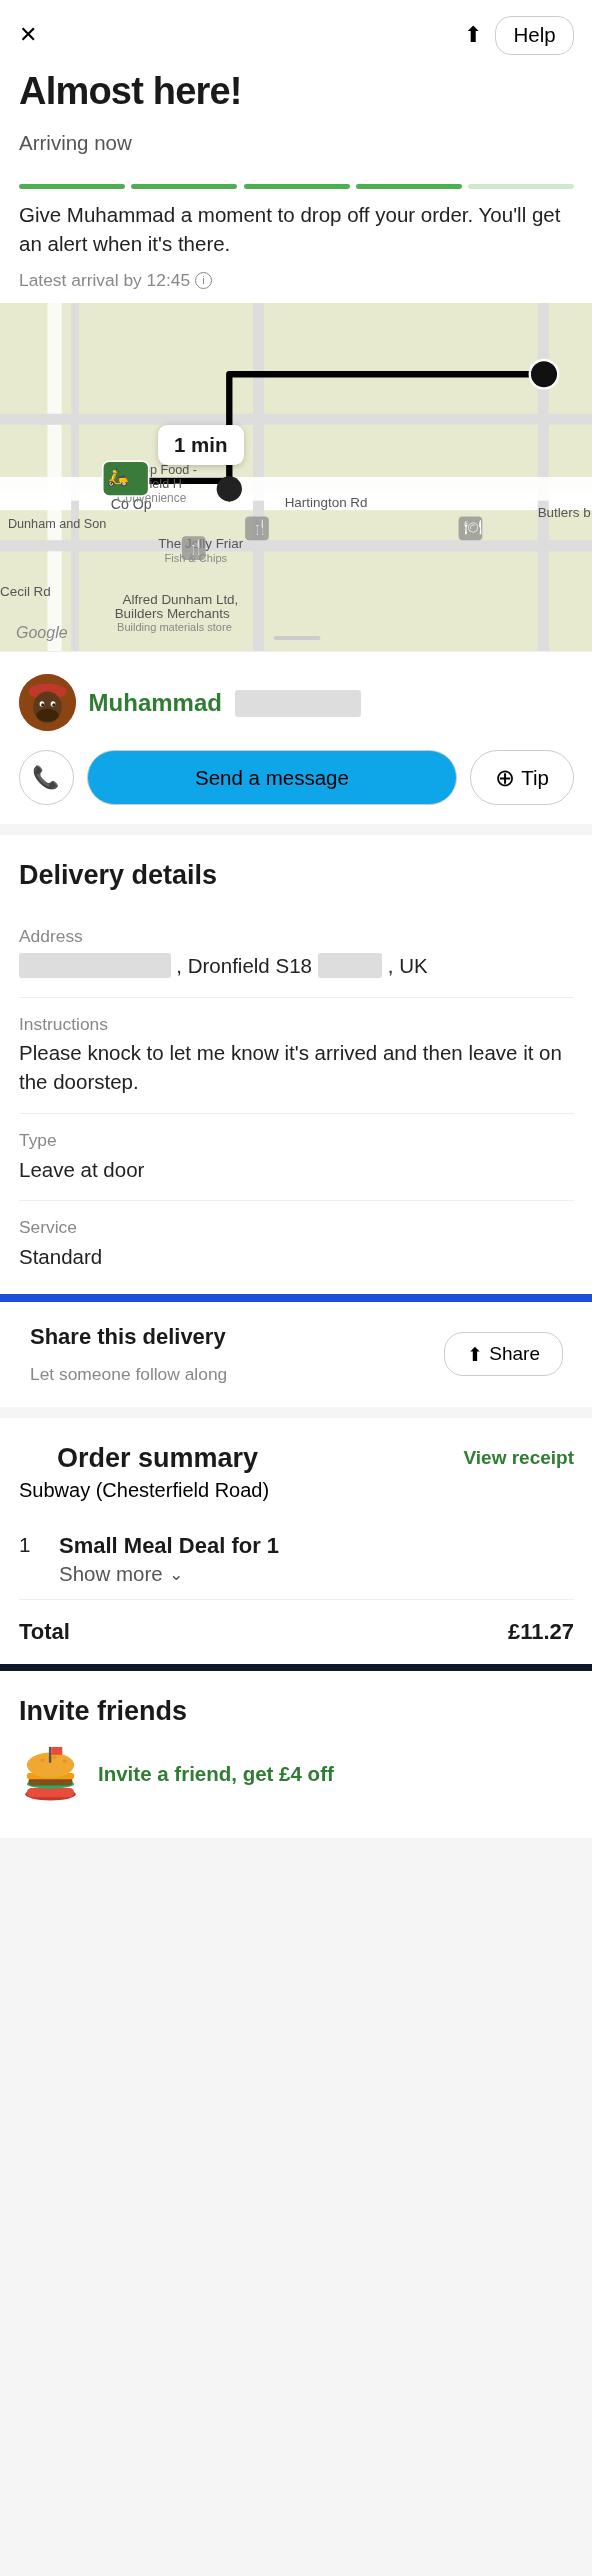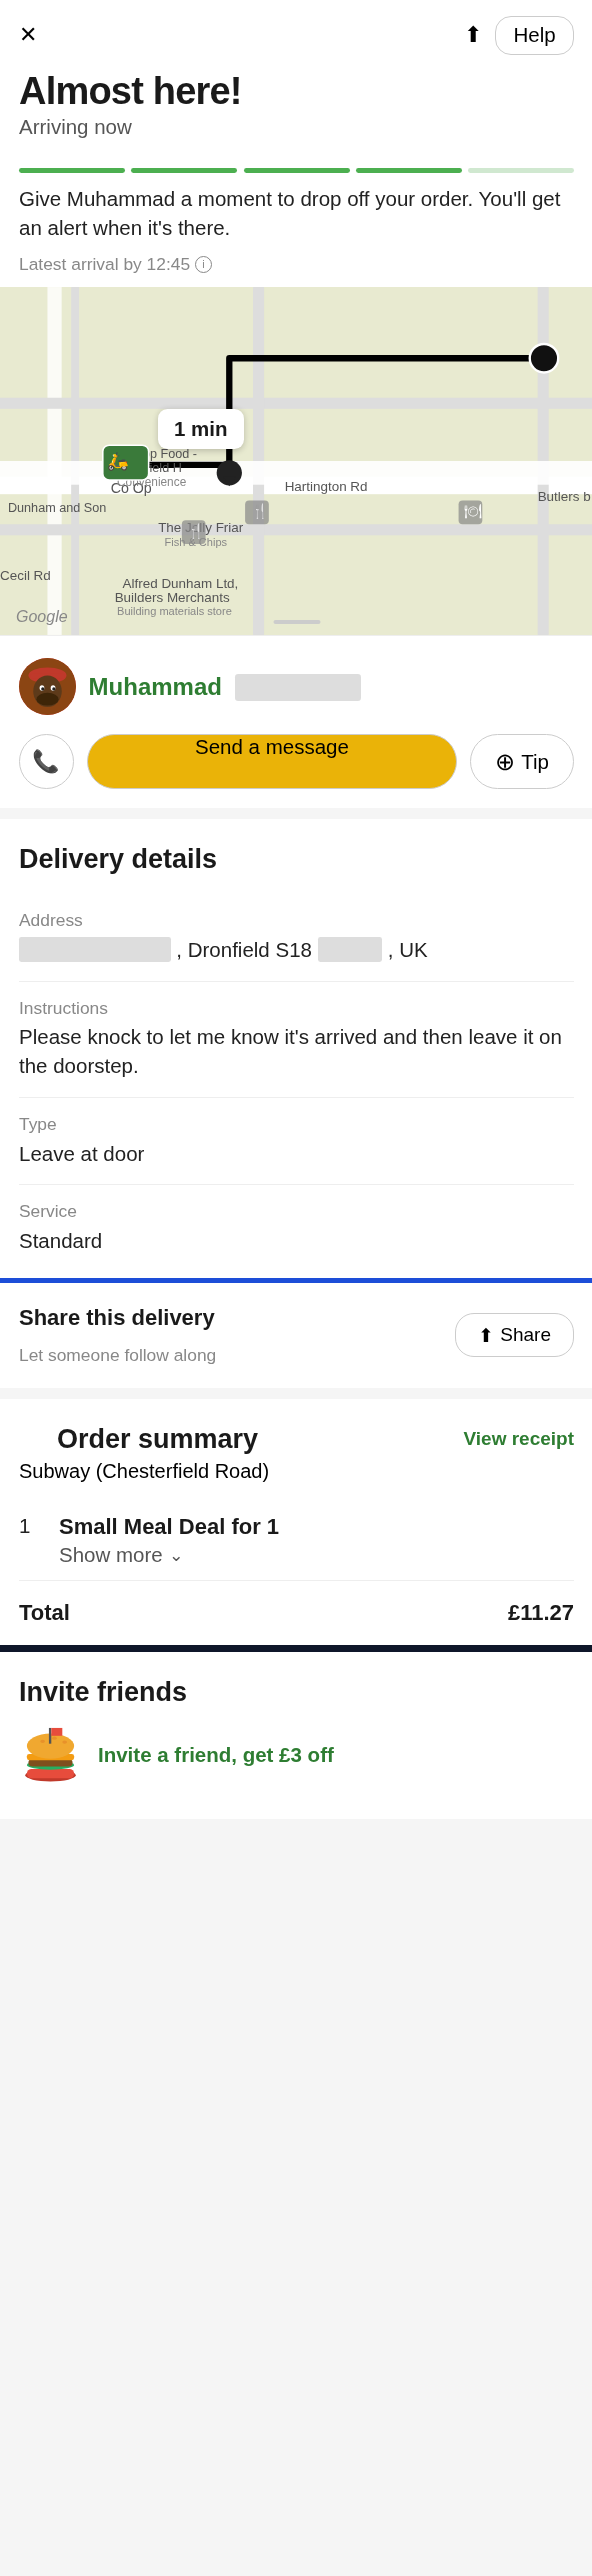--- a/index.html
+++ b/index.html
@@ -44,21 +44,21 @@
     }
     .main-title {
       font-size: 38px;
       font-weight: 800;
       letter-spacing: -0.8px;
       line-height: 1.1;
     }
     .subtitle {
       font-size: 20.5px;
       color: #555;
-      margin-top: 3px;
+      margin-top: 19px;
     }
 
     .progress-bar-container {
       display: flex;
       gap: 6.3px;
       padding: 12.6px 19px;
       background: #fff;
     }
     .progress-segment {
       height: 4.7px;
@@ -190,23 +190,23 @@
       align-items: center;
       justify-content: center;
       font-size: 22px;
       cursor: pointer;
     }
     .pill-btn {
       flex: 1;
       height: 55px;
       border-radius: 28px;
       border: 1.2px solid #ccc;
-      background: #eab308;
-      display: flex;
-      align-items: flex-start;
+      background: #0ea5e9;
+      display: flex;
+      align-items: center;
       justify-content: center;
       font-size: 20.5px;
       cursor: pointer;
       font-weight: 500;
     }
     .tip-btn {
       height: 55px;
       border-radius: 28px;
       border: 1.2px solid #ccc;
       background: #fff;
@@ -248,25 +248,25 @@
     }
     .detail-value {
       font-size: 20.5px;
       color: #222;
       line-height: 1.4;
     }
 
     
     .share-section {
       background: #fff;
-      padding: 22px 19px;
+      padding: 22px 30px;
       display: flex;
       align-items: center;
       justify-content: space-between;
-      border-top: 5px solid #1d4ed8;
+      border-top: 8px solid #1d4ed8;
     }
     .share-text-block {}
     .share-title {
       font-size: 22px;
       font-weight: 700;
     }
     .share-sub {
       font-size: 17.4px;
       color: #888;
       margin-top: 14px;
@@ -585,16 +585,16 @@
 
       <ellipse cx="40" cy="28" rx="30" ry="16" fill="#f0a830"></ellipse>
 
       <ellipse cx="30" cy="22" rx="3" ry="2" fill="#e8912a"></ellipse>
       <ellipse cx="45" cy="18" rx="3" ry="2" fill="#e8912a"></ellipse>
       <ellipse cx="58" cy="23" rx="3" ry="2" fill="#e8912a"></ellipse>
 
       <rect x="38" y="5" width="3" height="20" fill="#555"></rect>
       <rect x="41" y="5" width="14" height="10" fill="#e74c3c"></rect>
     </svg>
-    <span class="invite-text">Invite a friend, get £3 off</span>
+    <span class="invite-text">Invite a friend, get £4 off</span>
   </div>
 </div>
 
 
 </body></html>

